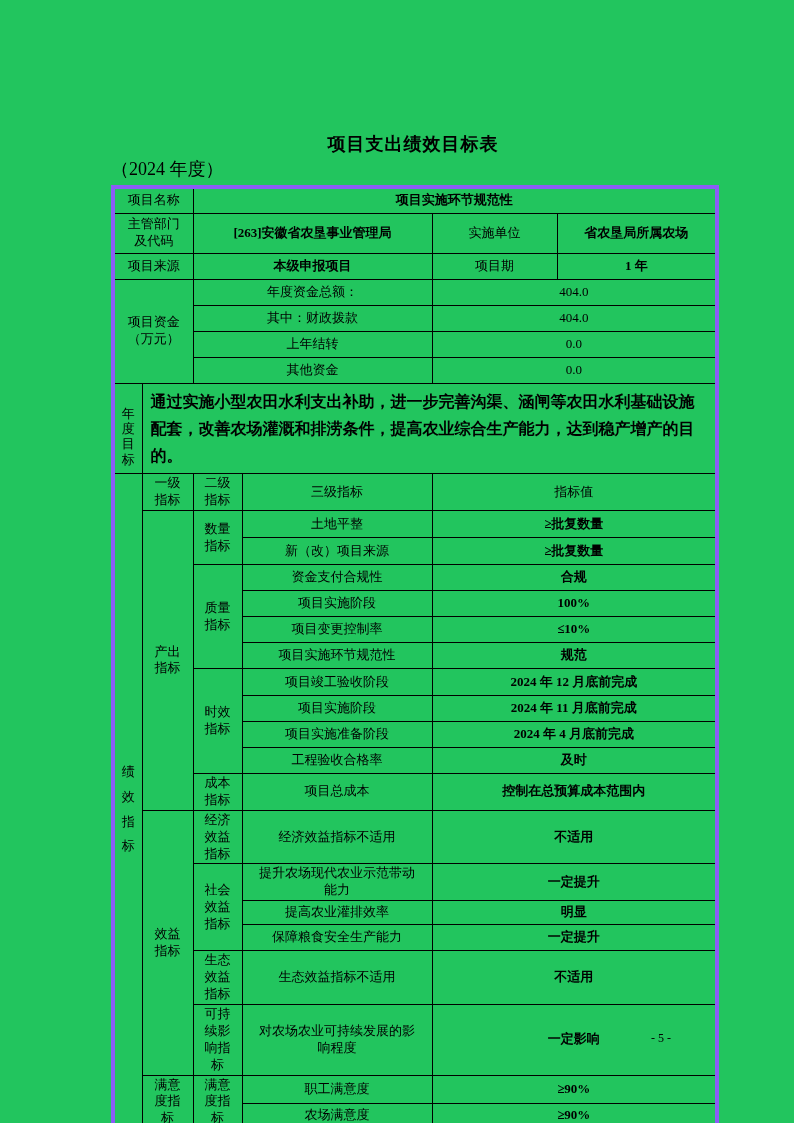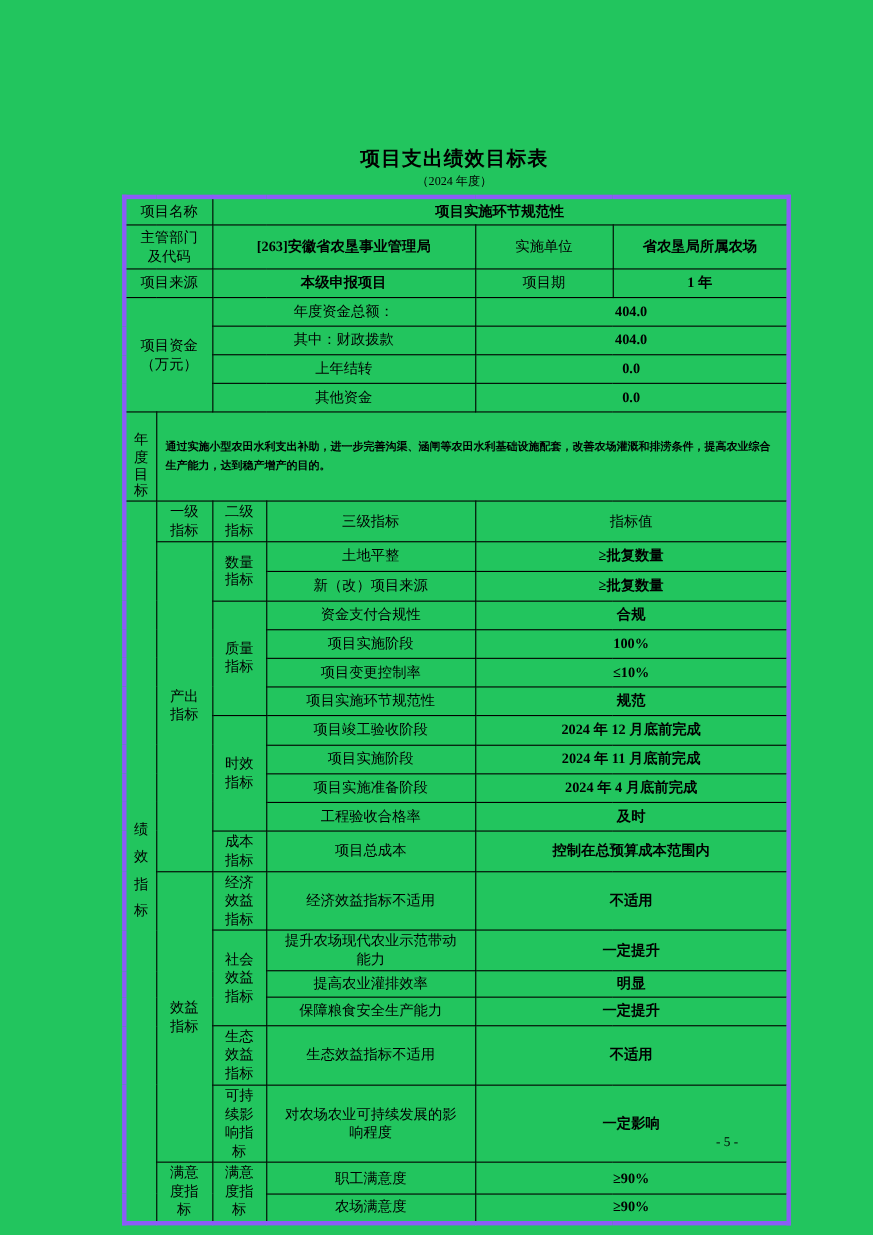--- a/index.html
+++ b/index.html
@@ -3,31 +3,31 @@
 <meta charset="utf-8">
 <style>
   html,body{margin:0;padding:0;background:#ffffff;}
   .sheet{
     position:relative;width:794px;height:1123px;background:#22c55e;
     font-family:"Liberation Serif","DejaVu Serif",serif;color:#000;
     box-sizing:border-box;padding-top:134px;overflow:hidden;
   }
   .title{width:604px;margin:0 0 0 111px;text-align:center;
     font-size:18px;font-weight:bold;letter-spacing:1px;line-height:1.2;}
-  .subtitle{width:604px;margin:3px 0 0 111px;text-align:center;font-size:11px;line-height:1.2;}
+  .subtitle{width:604px;margin:3px 0 0 111px;text-align:left;font-size:18px;line-height:1.2;}
   table.doc{margin:5px 0 0 111px;border-collapse:collapse;table-layout:fixed;
     width:604px;border:4px solid #8b5cf6;padding-left:44px;}
   td{border:1px solid #000;font-size:13px;text-align:center;vertical-align:middle;
     padding:1px 4px;line-height:1.3;overflow:hidden;}
   .prewrap{white-space:pre-line;}
   .val{font-weight:bold;}
-  .num{font-weight:bold;}
+  .num{font-weight:normal;}
   .l1cell,.l2cell{padding:1px 7px;}
   .l3cell{padding:1px 12px;}
-  .goal{font-size:10px;font-weight:bold;text-align:left;padding:4px 8px;line-height:1.7;}
+  .goal{font-size:16px;font-weight:bold;text-align:left;padding:4px 8px;line-height:1.7;}
   .vcell{padding:0;}
   .vtext{display:inline-block;width:14px;line-height:1.18;word-break:break-all;
     text-align:center;margin-top:17px;}
   .vtext.spread{line-height:1.9;}
   .pagenum{position:absolute;top:1031px;left:636px;width:50px;text-align:center;
     font-size:12px;}
 </style>
 </head>
 <body>
 

